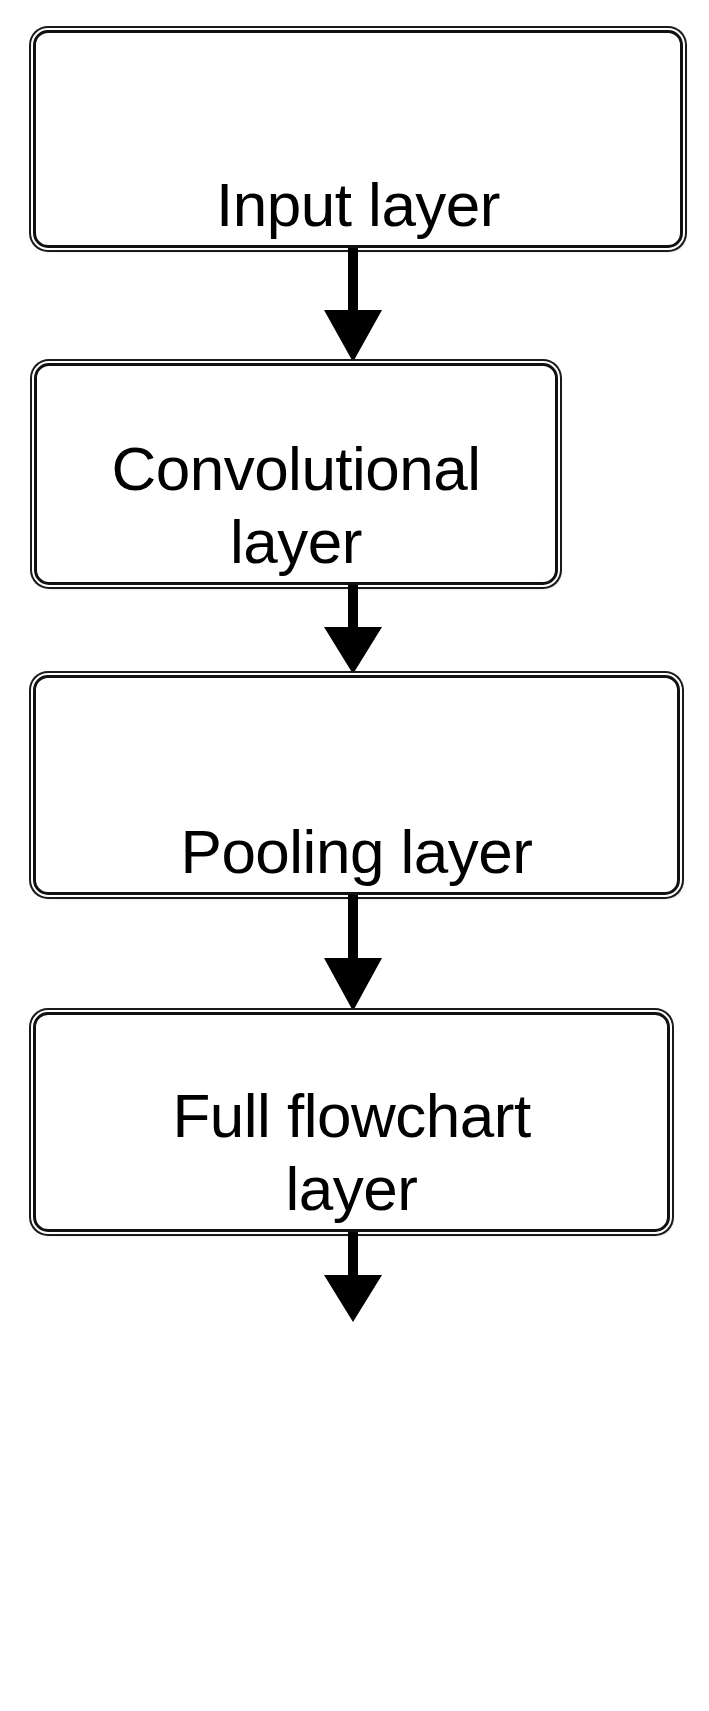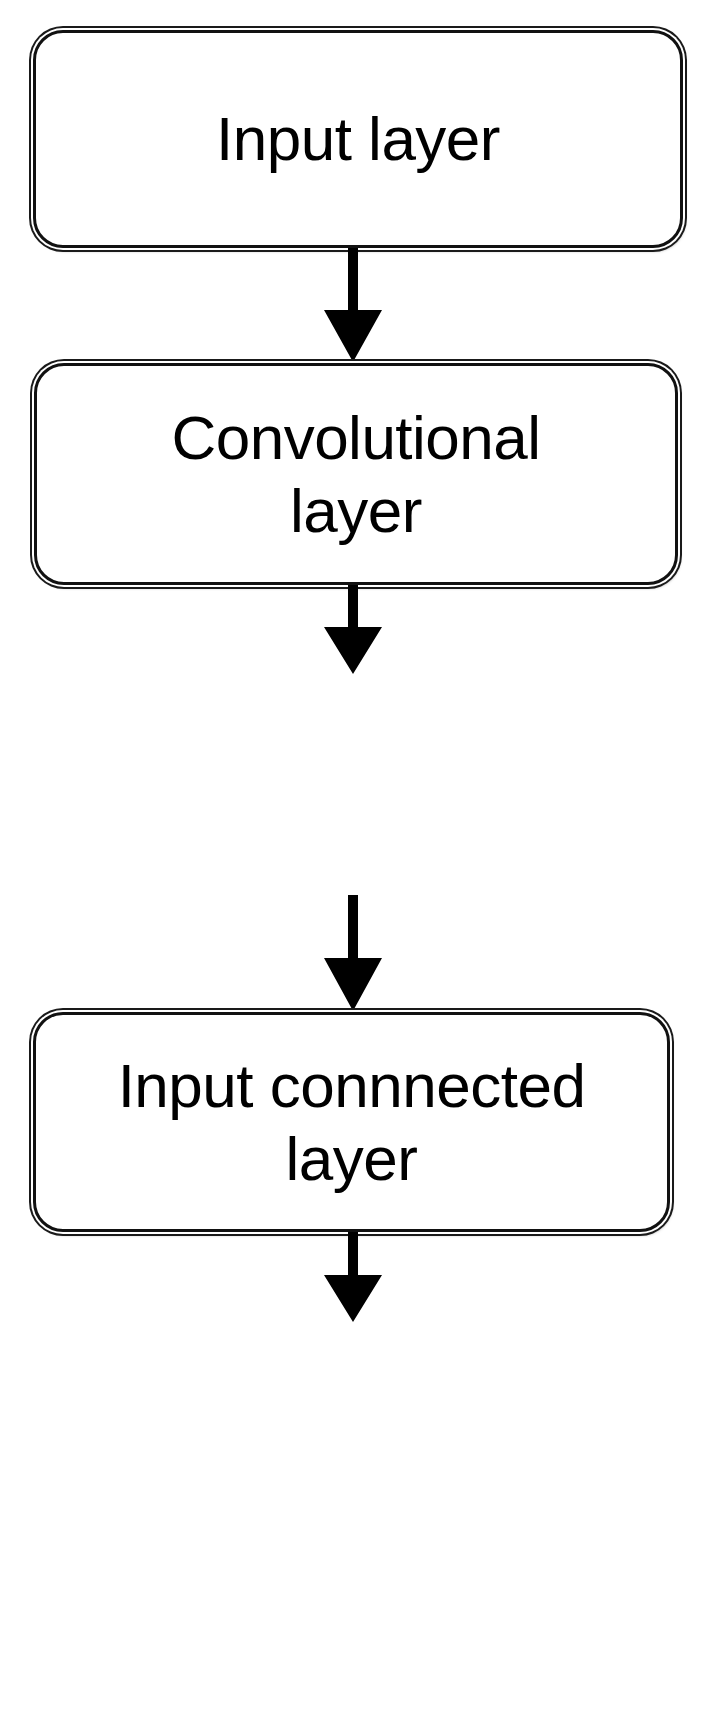--- a/index.html
+++ b/index.html
@@ -21,27 +21,27 @@
     overflow: hidden;
     margin: 0 auto;
   }
 
   
   .flow-node {
     position: absolute;
     box-sizing: border-box;
     background: #ffffff;
     border: 3px solid #111111;
-    border-radius: 30px;
+    border-radius: 15px;
     box-shadow:
       0 0 0 2px #ffffff,
       0 0 0 4px #1a1a1a,
       2px 3px 3px rgba(60,60,60,0.55);
     display: flex;
-    align-items: center;
+    align-items: flex-end;
     justify-content: center;
     padding: 4px 10px;
   }
 
   .node-label {
     display: block;
     width: 100%;
     text-align: center;
     color: #000000;
     font-size: 62px;
@@ -74,36 +74,39 @@
   <h1 class="visually-hidden">Convolutional Neural Network architecture flowchart</h1>
 
   <div class="flow-node" id="node-input-layer" style="left:33px; top:30px; width:650px; height:218px;">
     <span class="node-label">Input layer</span>
   </div>
 
   <svg class="flow-arrow" style="left:322px; top:248px; width:62px; height:116px;" viewBox="0 0 62 116" preserveAspectRatio="none">
     <path d="M26 0 H36 V62 H60 L31 114 L2 62 H26 Z" fill="#000000"></path>
   </svg>
 
-  <div class="flow-node" id="node-convolutional-layer" style="left:34px; top:363px; width:644px; height:222px;">
+  <div class="flow-node" id="node-convolutional-layer" style="left:34px; top:363px; width:524px; height:222px;">
     <span class="node-label">Convolutional
 layer</span>
   </div>
 
   <svg class="flow-arrow" style="left:322px; top:585px; width:62px; height:91px;" viewBox="0 0 62 91" preserveAspectRatio="none">
     <path d="M26 0 H36 V42 H60 L31 89 L2 42 H26 Z" fill="#000000"></path>
   </svg>
 
+  <div class="flow-node" id="node-pooling-layer" style="left:33px; top:675px; width:647px; height:220px;">
+    <span class="node-label">Pooling layer</span>
+  </div>
 
   <svg class="flow-arrow" style="left:322px; top:895px; width:62px; height:118px;" viewBox="0 0 62 118" preserveAspectRatio="none">
     <path d="M26 0 H36 V63 H60 L31 116 L2 63 H26 Z" fill="#000000"></path>
   </svg>
 
   <div class="flow-node" id="node-full-connnected-layer" style="left:33px; top:1012px; width:637px; height:220px;">
-    <span class="node-label">Input connnected
+    <span class="node-label">Full flowchart
 layer</span>
   </div>
 
   <svg class="flow-arrow" style="left:322px; top:1232px; width:62px; height:92px;" viewBox="0 0 62 92" preserveAspectRatio="none">
     <path d="M26 0 H36 V43 H60 L31 90 L2 43 H26 Z" fill="#000000"></path>
   </svg>
 
 
 </div>
 

